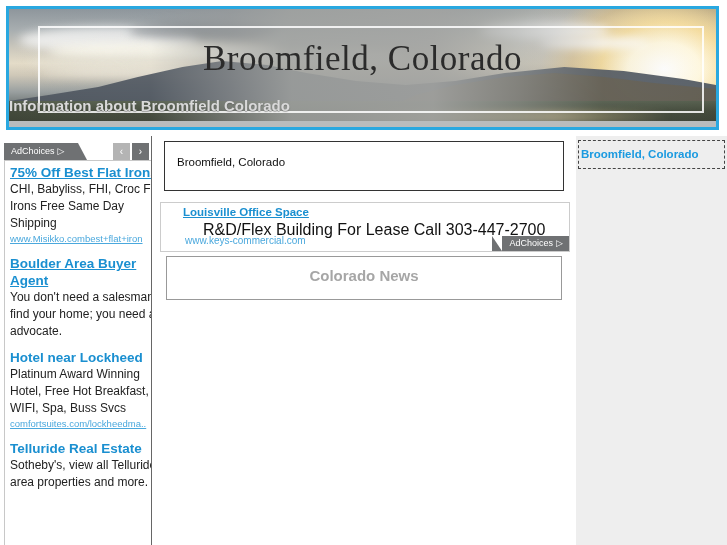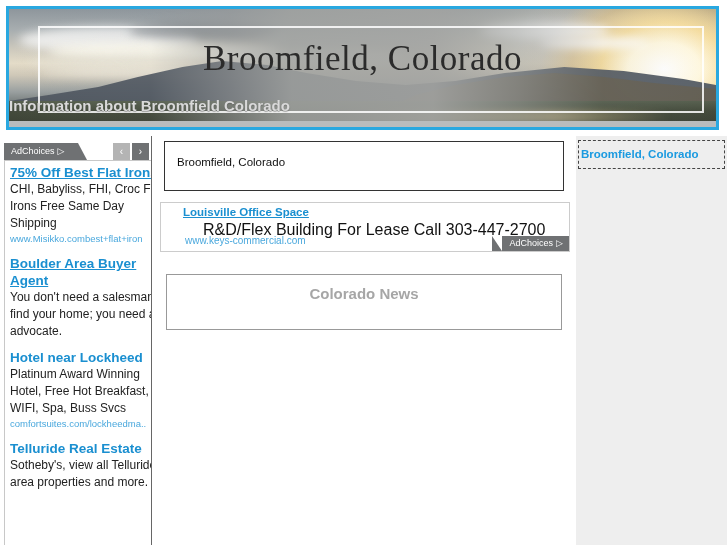--- a/index.html
+++ b/index.html
@@ -224,20 +224,21 @@
     font-size: 12px;
     line-height: 17px;
     margin-top: 0;
   }
   .text-ad-url {
     color: #4aa8dd;
     font-size: 9.5px;
     line-height: 14px;
     white-space: nowrap;
     overflow: hidden;
+    text-decoration: underline;
   }
 
   
   #col-divider {
     position: absolute;
     left: 151px;
     top: 0;
     width: 1px;
     height: 409px;
     background: #666666;
@@ -317,23 +318,23 @@
     position: absolute;
     left: -10px; top: 0;
     width: 0; height: 0;
     border-style: solid;
     border-width: 15px 0 0 10px;
     border-color: transparent transparent transparent #6f7173;
   }
   #news-box {
     position: absolute;
     left: 14px;
-    top: 138px;
+    top: 120px;
     width: 396px;
-    height: 56px;
+    height: 44px;
     border: 1px solid #999999;
     box-sizing: border-box;
     background: #ffffff;
   }
   #news-title {
     position: absolute;
     left: 0; right: 0;
     top: 10px;
     text-align: center;
     font-size: 15px;

